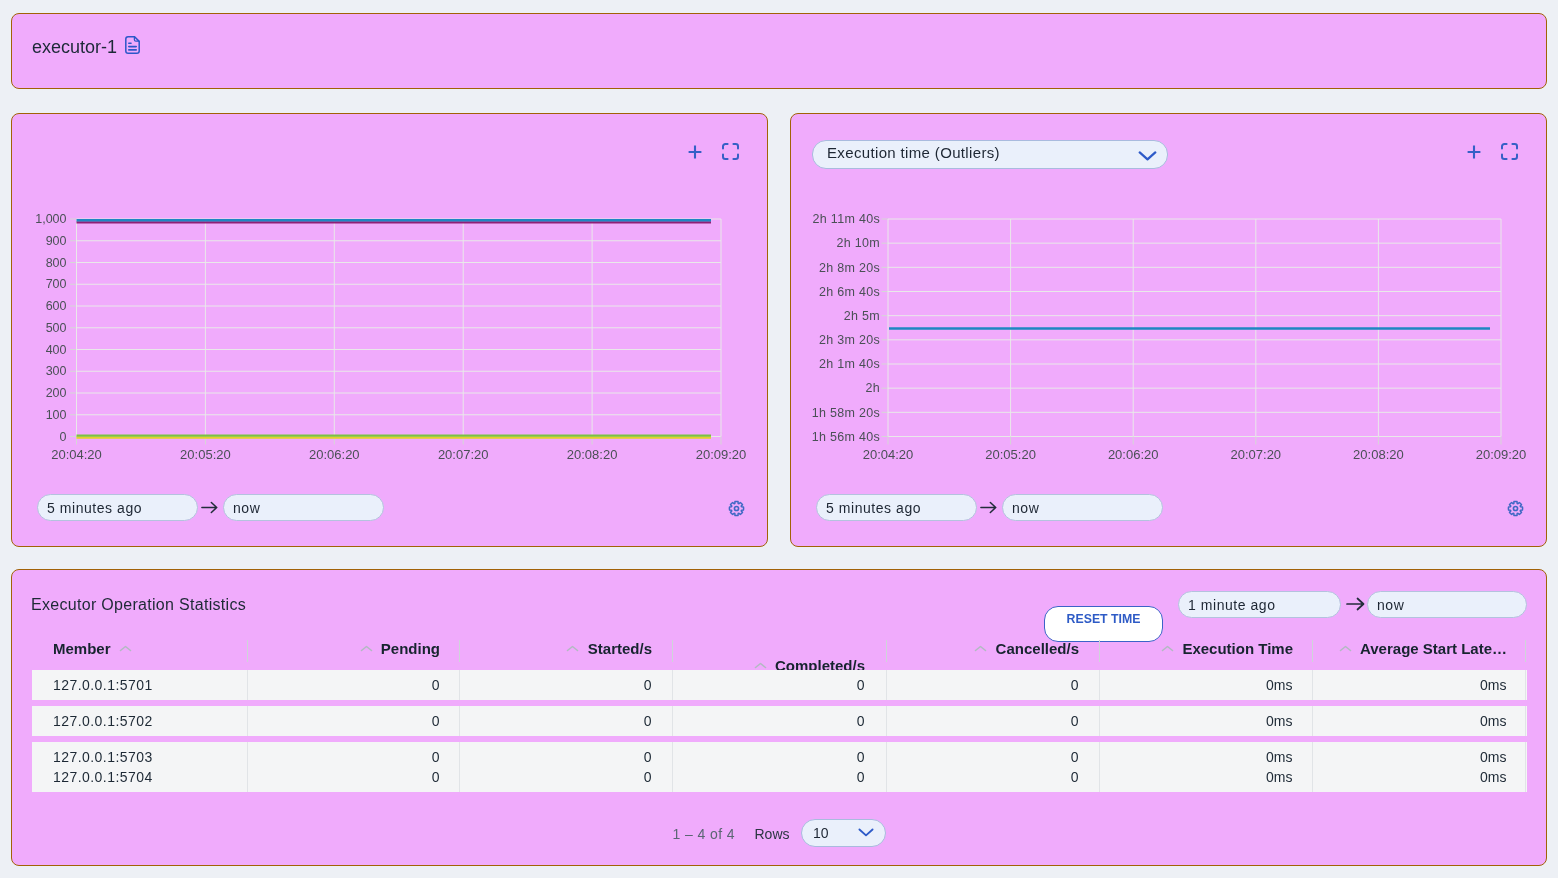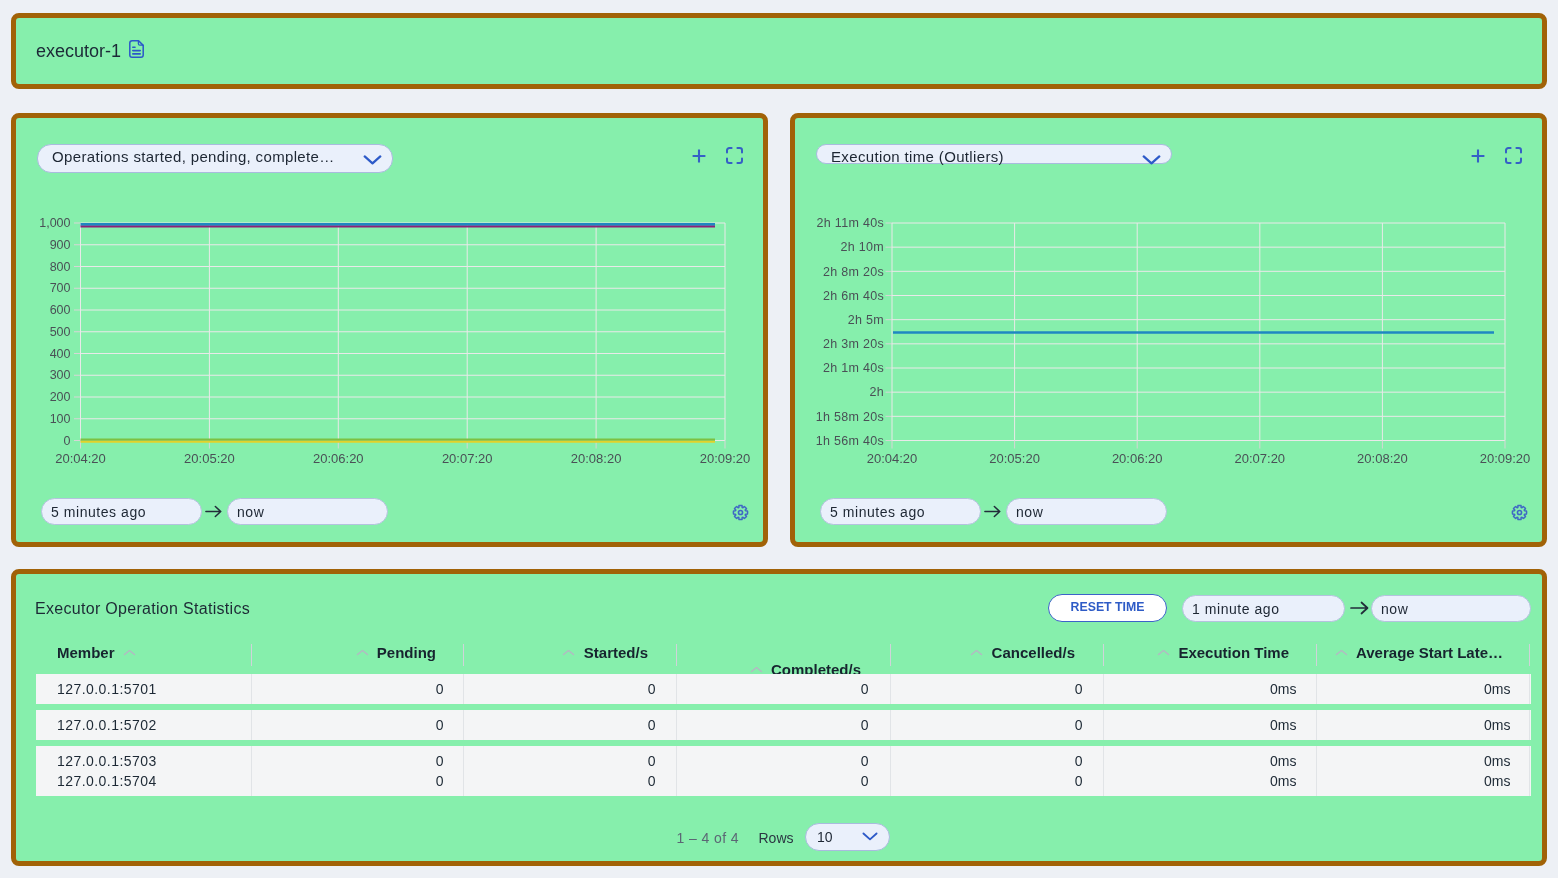--- a/index.html
+++ b/index.html
@@ -1,15 +1,15 @@
 <!DOCTYPE html>
 <html><head><meta charset="utf-8"><style>
 * { margin:0; padding:0; box-sizing:border-box; }
 html,body { width:1558px; height:878px; background:#edf0f5; font-family:"Liberation Sans",sans-serif; overflow:hidden; }
-.card { position:absolute; background:#86efac; border:5px solid #a16207; border-radius:8px; }
+.card { position:absolute; background:#f0abfc; border:1px solid #a16207; border-radius:8px; }
 .pill { position:absolute; background:#eaf0fb; border:1px solid #a9bbde; border-radius:14px; }
 .inputbox { font-size:14px; letter-spacing:.55px; color:#1d2633; padding:5px 0 0 9px; border-color:#b4c2de; }
 .icon { position:absolute; line-height:0; }
 .select .selecttext { position:absolute; left:14px; top:3px; font-size:15px; letter-spacing:.35px; color:#1d2633; }
 .select .selectchev { position:absolute; right:10px; top:10px; line-height:0; }
 .chartsvg { position:absolute; left:0; top:0; }
 .resetbtn { position:absolute; border:1.5px solid #3c63c8; border-radius:14px; color:#2e5bc6; font-size:12.3px; font-weight:bold; letter-spacing:0px; text-align:center; padding-top:5px; background:#fff; }
 .th { position:absolute; font-size:15px; font-weight:bold; color:#17242f; display:flex; align-items:center; height:22px; }
 .thr { }
 .row { position:absolute; background:#f4f5f6; font-size:14px; color:#1d2935; }
@@ -23,26 +23,20 @@
 <path d="M9.6 0.75 H3.1 A2.3 2.3 0 0 0 0.8 3.05 V14.95 A2.3 2.3 0 0 0 3.1 17.25 H11.9 A2.3 2.3 0 0 0 14.2 14.95 V5.35 Z"></path>
 <path d="M9.4 1.1 V3.7 A1.5 1.5 0 0 0 10.9 5.2 H13.9" stroke-width="1.3"></path>
 <path d="M3.8 7.3 H6" stroke-width="1.6"></path>
 <path d="M3.8 10.6 H11.2" stroke-width="1.6"></path>
 <path d="M3.8 13.9 H11.2" stroke-width="1.6"></path>
         </g>
       </svg></div>
 </div>
 
 <div class="card" style="left:11px;top:113px;width:757px;height:434px;">
-  <div class="pill select" style="left:21px;top:26px;width:356px;height:29px;">
-      <span class="selecttext">Operations started, pending, complete…</span>
-      <span class="selectchev"><svg width="19" height="10" viewBox="0 0 19 10">
-          <path d="M1.7 1.4 L9.5 8.4 L17.3 1.4" fill="none" stroke="#2d5ac8" stroke-width="2.2" stroke-linecap="round" stroke-linejoin="round"></path>
-        </svg></span>
-    </div>
   <div class="icon" style="left:676px;top:31px;"><svg width="14" height="14" viewBox="0 0 14 14">
         <path d="M7 0.6 V13.4 M0.6 7 H13.4" fill="none" stroke="#3560c6" stroke-width="2.1"></path>
       </svg></div>
   <div class="icon" style="left:709.5px;top:29px;"><svg width="17" height="17" viewBox="0 0 17 17">
         <g fill="none" stroke="#3560c6" stroke-width="2" stroke-linecap="round">
 <path d="M1 5.6 V3.3 A2.3 2.3 0 0 1 3.3 1 H5.6"></path>
 <path d="M11.4 1 H13.7 A2.3 2.3 0 0 1 16 3.3 V5.6"></path>
 <path d="M16 11.4 V13.7 A2.3 2.3 0 0 1 13.7 16 H11.4"></path>
 <path d="M5.6 16 H3.3 A2.3 2.3 0 0 1 1 13.7 V11.4"></path>
         </g>
@@ -111,21 +105,21 @@
   <div class="pill inputbox" style="left:211px;top:380px;width:161px;height:27px;">now</div>
   <div class="icon" style="left:715.5px;top:386px;"><svg width="17" height="17" viewBox="0 0 17 17">
         <g fill="none" stroke="#3f68c4" stroke-linejoin="round">
           <path stroke-width="1.5" d="M6.96 1.57A7.1 7.1 0 0 1 10.04 1.57L10.14 3.46A5.3 5.3 0 0 1 10.91 3.78L12.31 2.51A7.1 7.1 0 0 1 14.49 4.69L13.22 6.09A5.3 5.3 0 0 1 13.54 6.86L15.43 6.96A7.1 7.1 0 0 1 15.43 10.04L13.54 10.14A5.3 5.3 0 0 1 13.22 10.91L14.49 12.31A7.1 7.1 0 0 1 12.31 14.49L10.91 13.22A5.3 5.3 0 0 1 10.14 13.54L10.04 15.43A7.1 7.1 0 0 1 6.96 15.43L6.86 13.54A5.3 5.3 0 0 1 6.09 13.22L4.69 14.49A7.1 7.1 0 0 1 2.51 12.31L3.78 10.91A5.3 5.3 0 0 1 3.46 10.14L1.57 10.04A7.1 7.1 0 0 1 1.57 6.96L3.46 6.86A5.3 5.3 0 0 1 3.78 6.09L2.51 4.69A7.1 7.1 0 0 1 4.69 2.51L6.09 3.78A5.3 5.3 0 0 1 6.86 3.46L6.96 1.57Z"></path>
           <circle cx="8.5" cy="8.5" r="2.05" stroke-width="1.6"></circle>
         </g>
       </svg></div>
 </div>
 
 <div class="card" style="left:790px;top:113px;width:757px;height:434px;">
-  <div class="pill select" style="left:21px;top:26px;width:356px;height:20px;">
+  <div class="pill select" style="left:21px;top:26px;width:356px;height:29px;">
       <span class="selecttext">Execution time (Outliers)</span>
       <span class="selectchev"><svg width="19" height="10" viewBox="0 0 19 10">
           <path d="M1.7 1.4 L9.5 8.4 L17.3 1.4" fill="none" stroke="#2d5ac8" stroke-width="2.2" stroke-linecap="round" stroke-linejoin="round"></path>
         </svg></span>
     </div>
   <div class="icon" style="left:676px;top:31px;"><svg width="14" height="14" viewBox="0 0 14 14">
         <path d="M7 0.6 V13.4 M0.6 7 H13.4" fill="none" stroke="#3560c6" stroke-width="2.1"></path>
       </svg></div>
   <div class="icon" style="left:709.5px;top:29px;"><svg width="17" height="17" viewBox="0 0 17 17">
         <g fill="none" stroke="#3560c6" stroke-width="2" stroke-linecap="round">
@@ -193,21 +187,21 @@
   <div class="pill inputbox" style="left:211px;top:380px;width:161px;height:27px;">now</div>
   <div class="icon" style="left:715.5px;top:386px;"><svg width="17" height="17" viewBox="0 0 17 17">
         <g fill="none" stroke="#3f68c4" stroke-linejoin="round">
           <path stroke-width="1.5" d="M6.96 1.57A7.1 7.1 0 0 1 10.04 1.57L10.14 3.46A5.3 5.3 0 0 1 10.91 3.78L12.31 2.51A7.1 7.1 0 0 1 14.49 4.69L13.22 6.09A5.3 5.3 0 0 1 13.54 6.86L15.43 6.96A7.1 7.1 0 0 1 15.43 10.04L13.54 10.14A5.3 5.3 0 0 1 13.22 10.91L14.49 12.31A7.1 7.1 0 0 1 12.31 14.49L10.91 13.22A5.3 5.3 0 0 1 10.14 13.54L10.04 15.43A7.1 7.1 0 0 1 6.96 15.43L6.86 13.54A5.3 5.3 0 0 1 6.09 13.22L4.69 14.49A7.1 7.1 0 0 1 2.51 12.31L3.78 10.91A5.3 5.3 0 0 1 3.46 10.14L1.57 10.04A7.1 7.1 0 0 1 1.57 6.96L3.46 6.86A5.3 5.3 0 0 1 3.78 6.09L2.51 4.69A7.1 7.1 0 0 1 4.69 2.51L6.09 3.78A5.3 5.3 0 0 1 6.86 3.46L6.96 1.57Z"></path>
           <circle cx="8.5" cy="8.5" r="2.05" stroke-width="1.6"></circle>
         </g>
       </svg></div>
 </div>
 <div class="card" style="left:11px;top:569px;width:1536px;height:297px;">
     <div style="position:absolute;left:19px;top:25.5px;font-size:16px;letter-spacing:.3px;color:#1d2935;">Executor Operation Statistics</div>
-    <div class="resetbtn" style="left:1032px;top:20px;width:119px;height:28px;">RESET TIME</div>
+    <div class="resetbtn" style="left:1032px;top:36px;width:119px;height:36px;">RESET TIME</div>
     <div class="pill inputbox" style="left:1166px;top:21px;width:163px;height:27px;">1 minute ago</div>
     <div class="icon" style="left:1334px;top:27px;"><svg width="20" height="14" viewBox="0 0 20 14">
         <path d="M1 7 H17.5 M11.5 1.5 L17.5 7 L11.5 12.5" fill="none" stroke="#222d3a" stroke-width="1.7" stroke-linecap="round" stroke-linejoin="round"></path>
       </svg></div>
     <div class="pill inputbox" style="left:1355px;top:21px;width:160px;height:27px;">now</div>
     <div style="position:absolute;left:235px;top:70px;width:1px;height:22px;background:#cfd4d9;"></div>
     <div style="position:absolute;left:447px;top:70px;width:1px;height:22px;background:#cfd4d9;"></div>
     <div style="position:absolute;left:660px;top:70px;width:1px;height:22px;background:#cfd4d9;"></div>
     <div style="position:absolute;left:874px;top:70px;width:1px;height:22px;background:#cfd4d9;"></div>
     <div style="position:absolute;left:1087px;top:70px;width:1px;height:22px;background:#cfd4d9;"></div>

